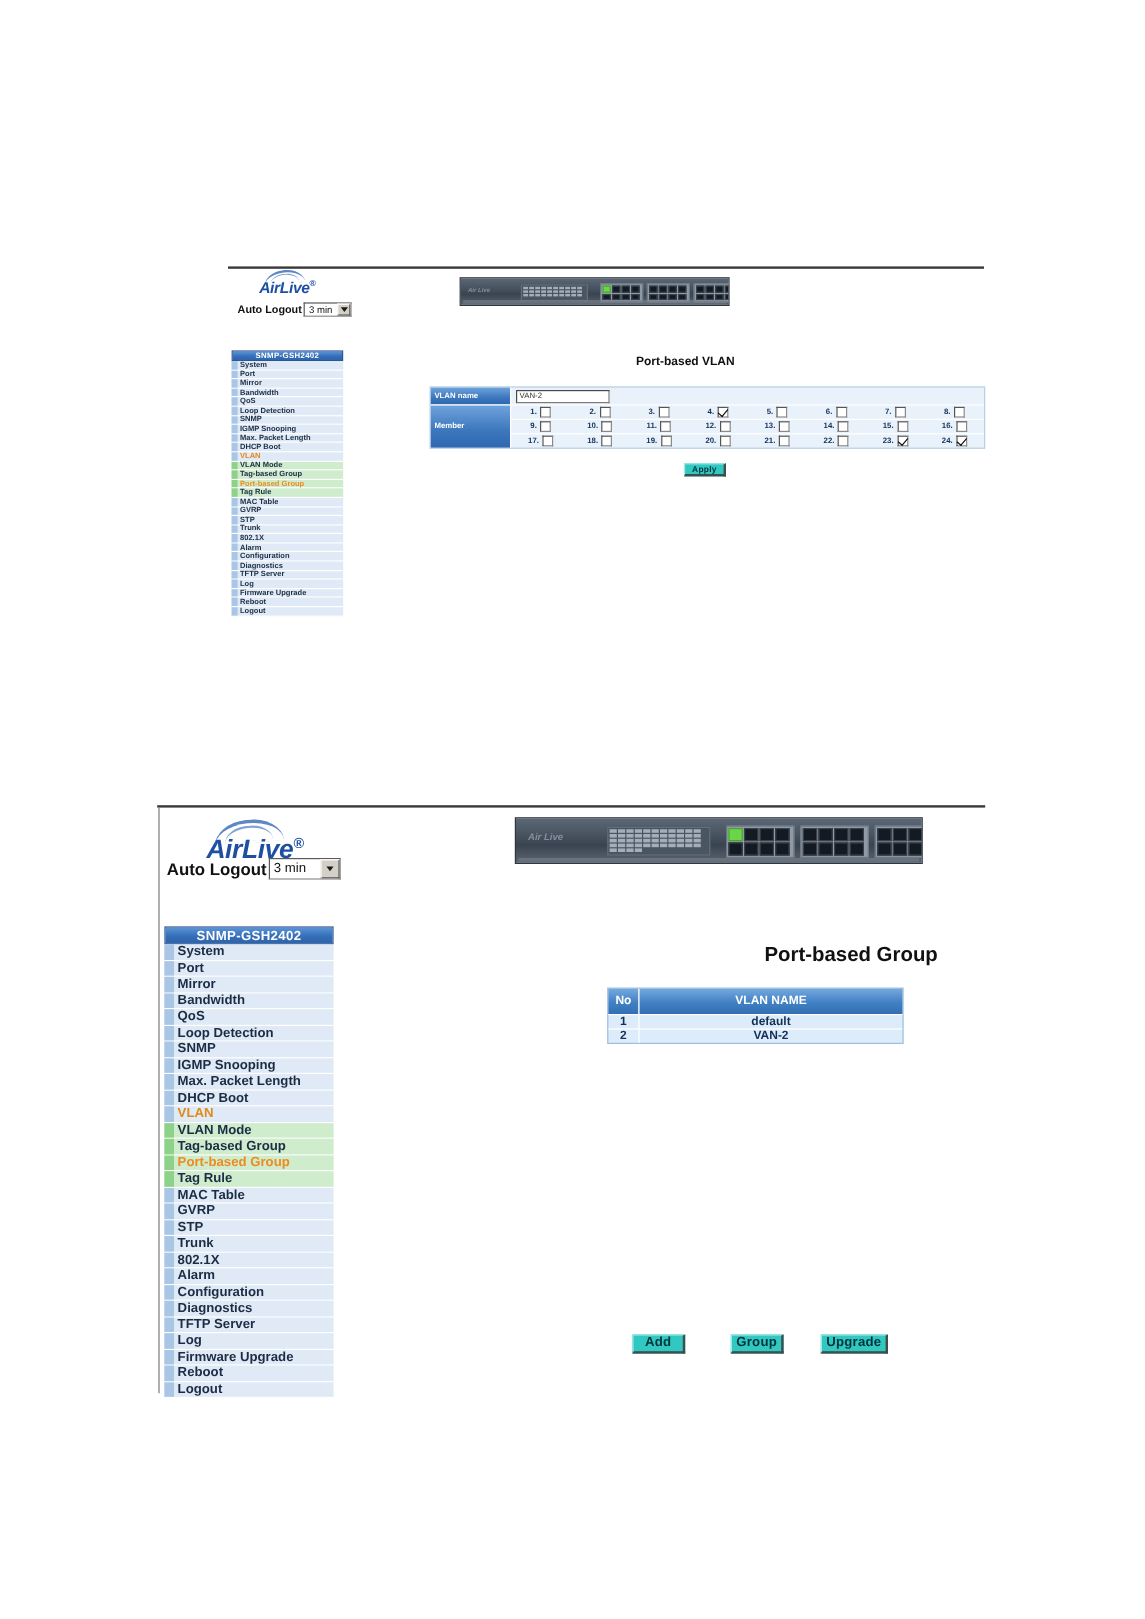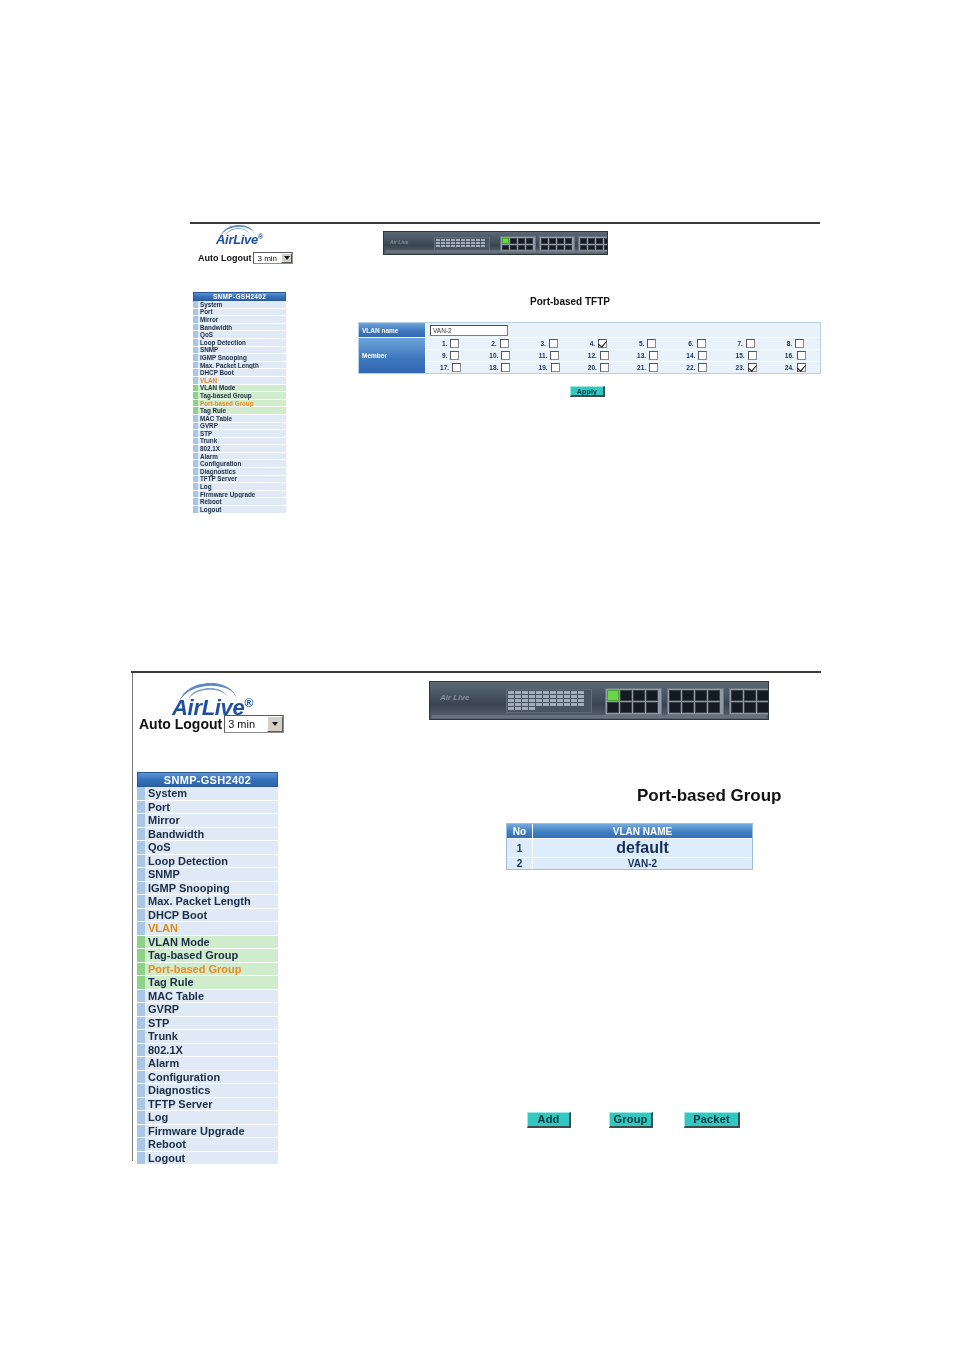--- a/index.html
+++ b/index.html
@@ -563,21 +563,21 @@
           <span class="bullet" style="width: 5px;"></span>
           <span class="lbl" style="padding-left: 2px;">Reboot</span>
         </div>
         <div class="sb-item" style="height: 7.6px; font-size: 6.3px;">
           <span class="bullet" style="width: 5px;"></span>
           <span class="lbl" style="padding-left: 2px;">Logout</span>
         </div>
       </div>
   </div>
 
-  <div class="page-title" style="left:530px; top:296px; font-size:10px;">Port-based TFTP</div>
+  <div class="page-title" style="left:530px; top:296px; font-size:10px;">Port-based VLAN</div>
 
   <div class="pv-table" style="left:358px; top:322px; width:463px; height:52px;">
 
     <div class="pv-row" style="height:15px;">
       <div class="pv-hdrcell" style="width:67px; font-size:6.5px;">VLAN name</div>
       <div class="pv-valcell">
         <div class="pv-input" style="width:78px; height:11px; font-size:6.5px;">VAN-2</div>
       </div>
     </div>
 
@@ -943,25 +943,25 @@
   <div class="page-title" style="left:637px; top:786px; font-size:17px;">Port-based Group</div>
 
   <div class="pg-table" style="left:506px; top:823px; width:247px; height:47px;">
     <div class="pg-row pg-head">
       <div class="pg-no" style="font-size:10px;">No</div>
       <div class="pg-name" style="font-size:10px;">VLAN NAME</div>
     </div>
     <div id="pg-rows">
         <div class="pg-row">
           <div class="pg-no" style="font-size: 10px;">1</div>
-          <div class="pg-name" style="font-size: 16px;">default</div>
+          <div class="pg-name" style="font-size: 10px;">default</div>
         </div>
         <div class="pg-row">
           <div class="pg-no" style="font-size: 10px;">2</div>
           <div class="pg-name" style="font-size: 10px;">VAN-2</div>
         </div>
       </div>
   </div>
 
   <div class="btn3d" style="left:527px; top:1112px; width:44px; height:16px; font-size:11px;">Add</div>
   <div class="btn3d" style="left:609px; top:1112px; width:44px; height:16px; font-size:11px;">Group</div>
-  <div class="btn3d" style="left:684px; top:1112px; width:56px; height:16px; font-size:11px;">Packet</div>
+  <div class="btn3d" style="left:684px; top:1112px; width:56px; height:16px; font-size:11px;">Upgrade</div>
 </div>
 
 </body></html>

